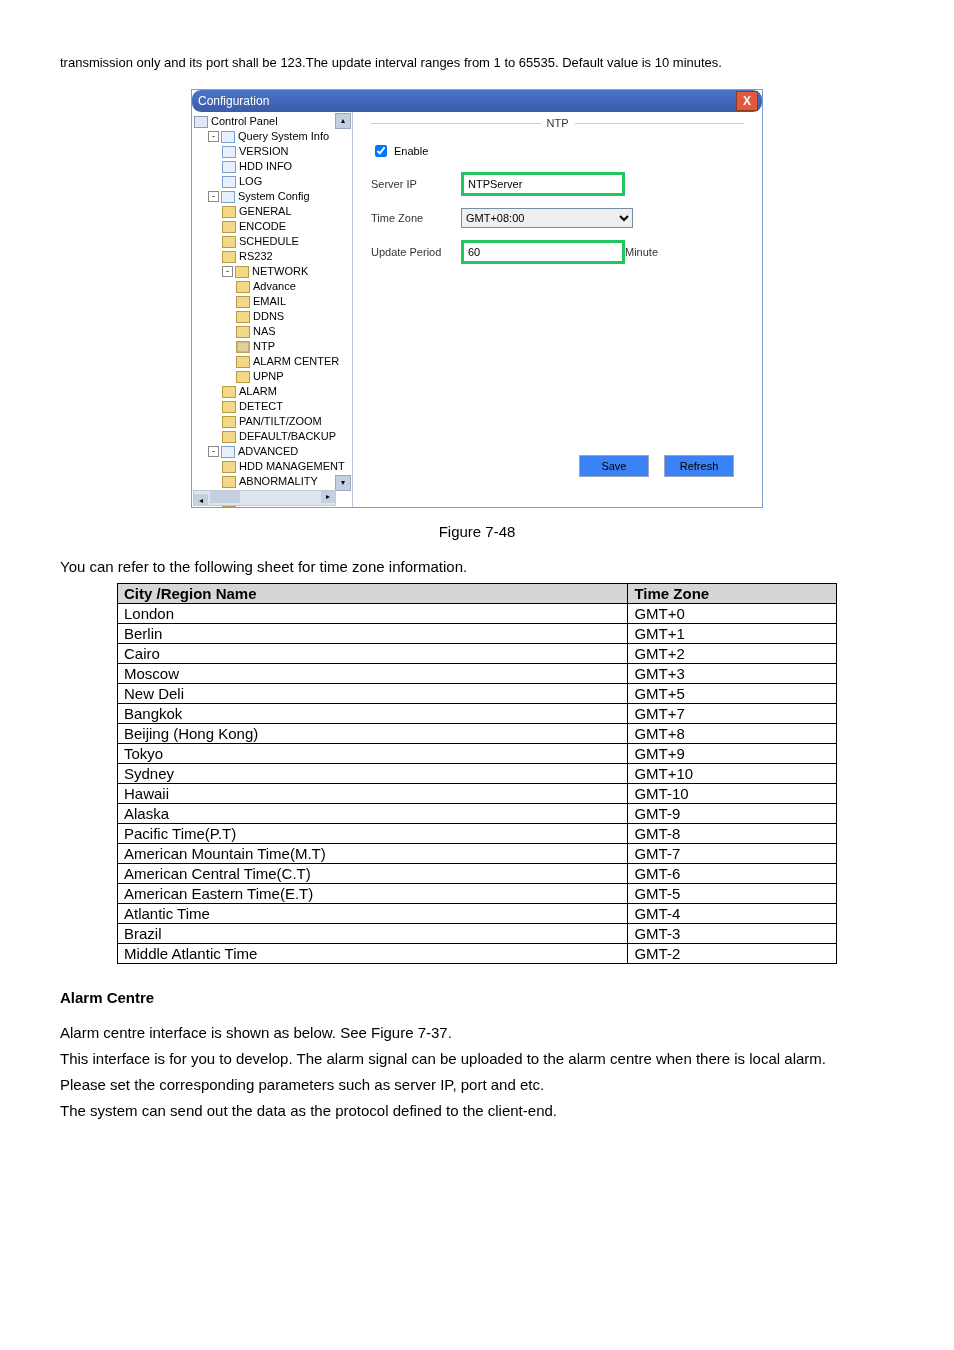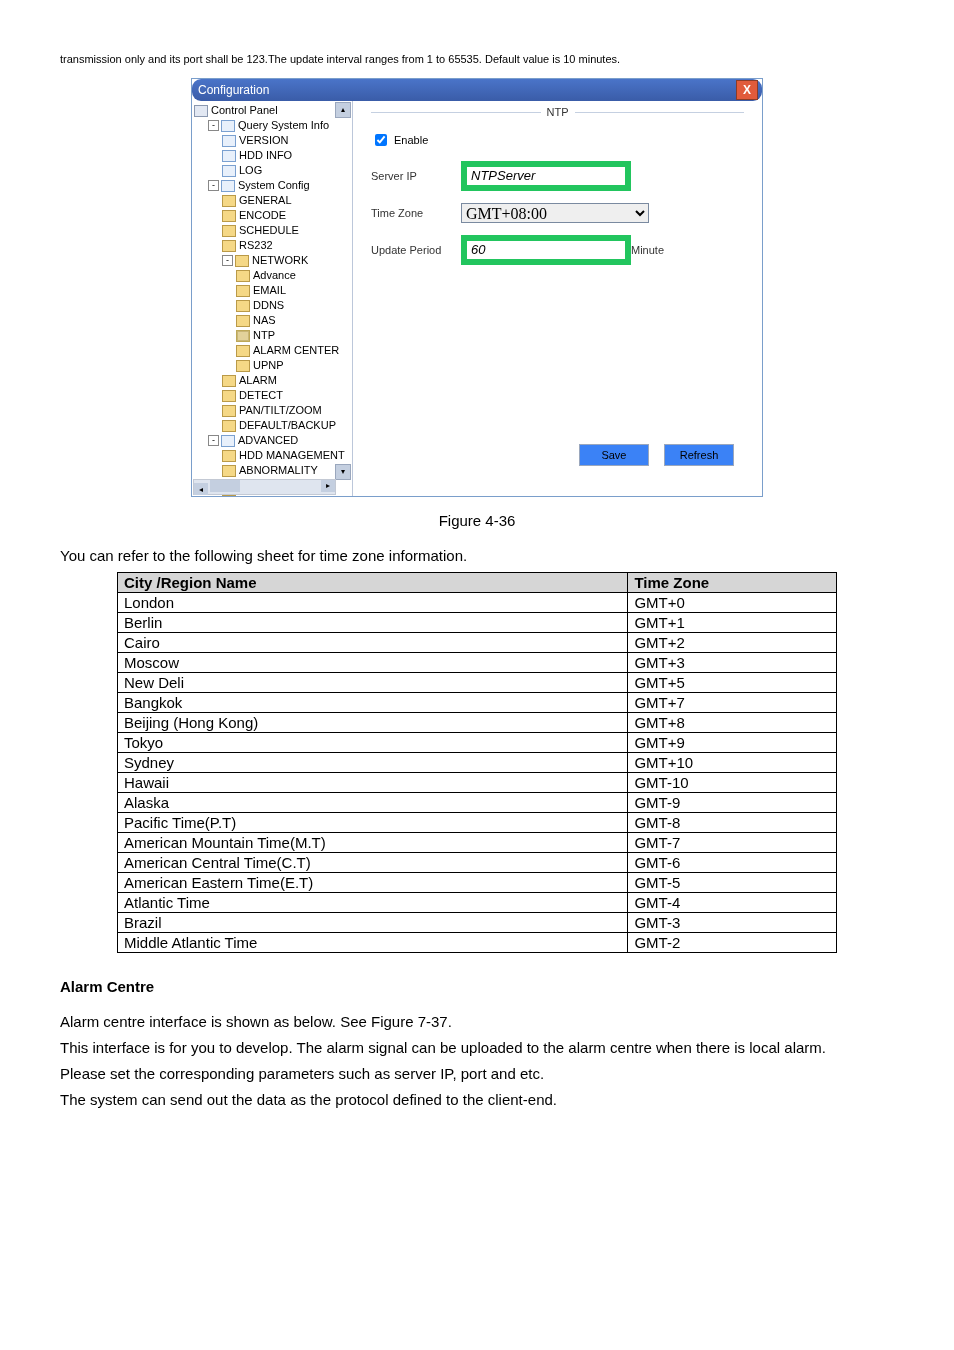--- a/index.html
+++ b/index.html
@@ -5,23 +5,23 @@
   body {
     margin: 0;
     padding: 40px 60px;
     font-family: Arial, Helvetica, sans-serif;
     font-size: 14px;
     color: #000;
     background: #fff;
     width: 834px;
   }
   .intro {
-    font-size: 11px;
+    font-size: 13px;
     line-height: 1.5;
-    margin-bottom: 10px;
+    margin-bottom: 16px;
   }
   .config-window {
     width: 570px;
     margin: 0 auto 15px auto;
     border: 1px solid #7a9ecb;
     background: #fff;
     font-size: 11px;
   }
   .titlebar {
     background: linear-gradient(#4a74c9, #3a5ca8);
@@ -81,23 +81,23 @@
   .fieldset-label {
     position:absolute; top:5px; left:50%; transform:translateX(-50%);
     background:#fff; padding:0 6px; color:#333; z-index:2; font-size:11px;
   }
   .fieldset-line {
     position:absolute; top:11px; left:18px; right:18px; border-top:1px solid #c5d0e1; z-index:1;
   }
   .form-row { display:flex; align-items:center; margin-top:12px; }
   .form-label { width:90px; color:#333; }
   .text-input {
-    width:150px; height:18px; border:6px solid #22c55e; padding:0 4px; font-size:13px;font-style:italic;
-  }
-  .select-input { width:188px; height:20px; border:1px solid #7a8aa0; font-size:16px;font-family:Liberation Serif, serif; }
+    width:150px; height:18px; border:3px solid #22c55e; padding:0 4px; font-size:11px;
+  }
+  .select-input { width:172px; height:20px; border:1px solid #7a8aa0; font-size:11px; }
   .check { width:12px; height:12px; }
   .minute-label { color:#333; }
   .btn {
     width:70px; height:22px; background:#3b82f6; border:1px solid #9aa7bd; font-size:11px;
     margin-left:12px;
   }
   .btn-row { position:absolute; bottom:30px; right:28px; }
   .figure-caption { text-align:center; font-size:15px; margin-bottom:18px; }
   .sheet-intro { font-size:15px; margin-bottom:2px; }
   table.tz {
@@ -189,21 +189,21 @@
       </div>
 
       <div class="btn-row">
         <button class="btn">Save</button>
         <button class="btn">Refresh</button>
       </div>
     </div>
   </div>
 </div>
 
-<p class="figure-caption">Figure 4-36</p>
+<p class="figure-caption">Figure 7-48</p>
 
 <p class="sheet-intro">You can refer to the following sheet for time zone information.</p>
 
 <table class="tz">
   <thead>
     <tr>
       <th>City /Region Name</th>
       <th>Time Zone</th>
     </tr>
   </thead>

